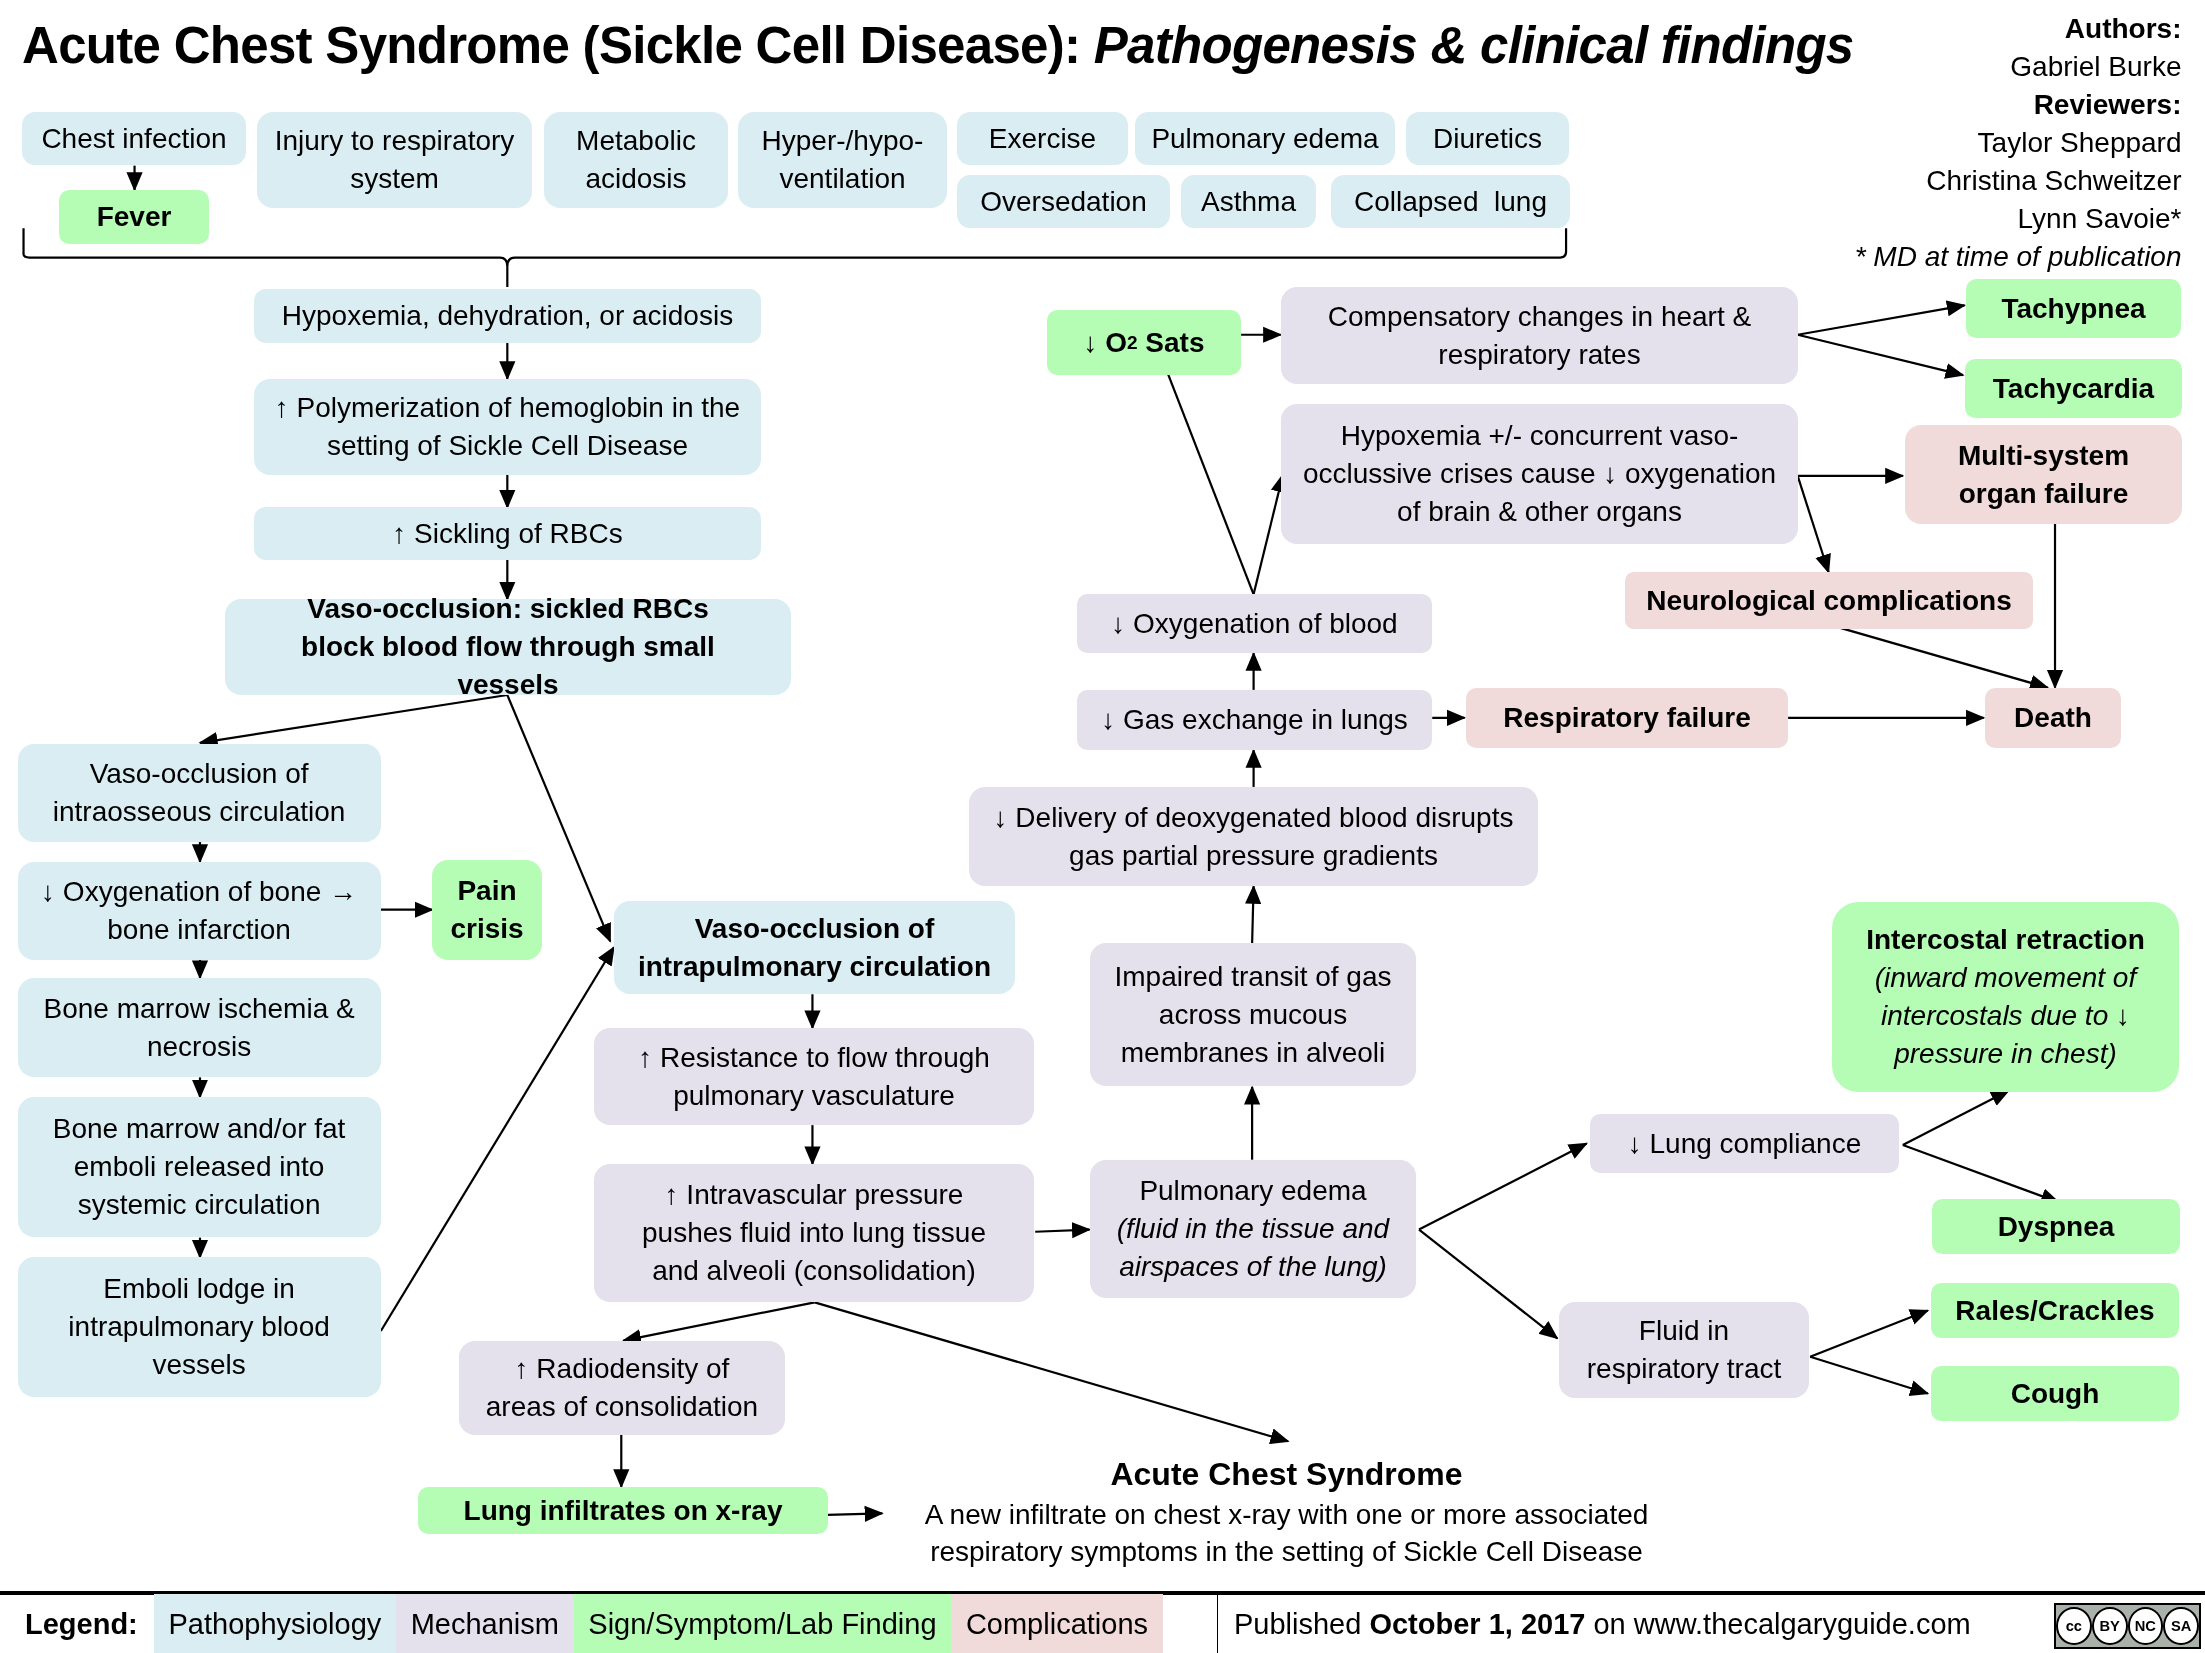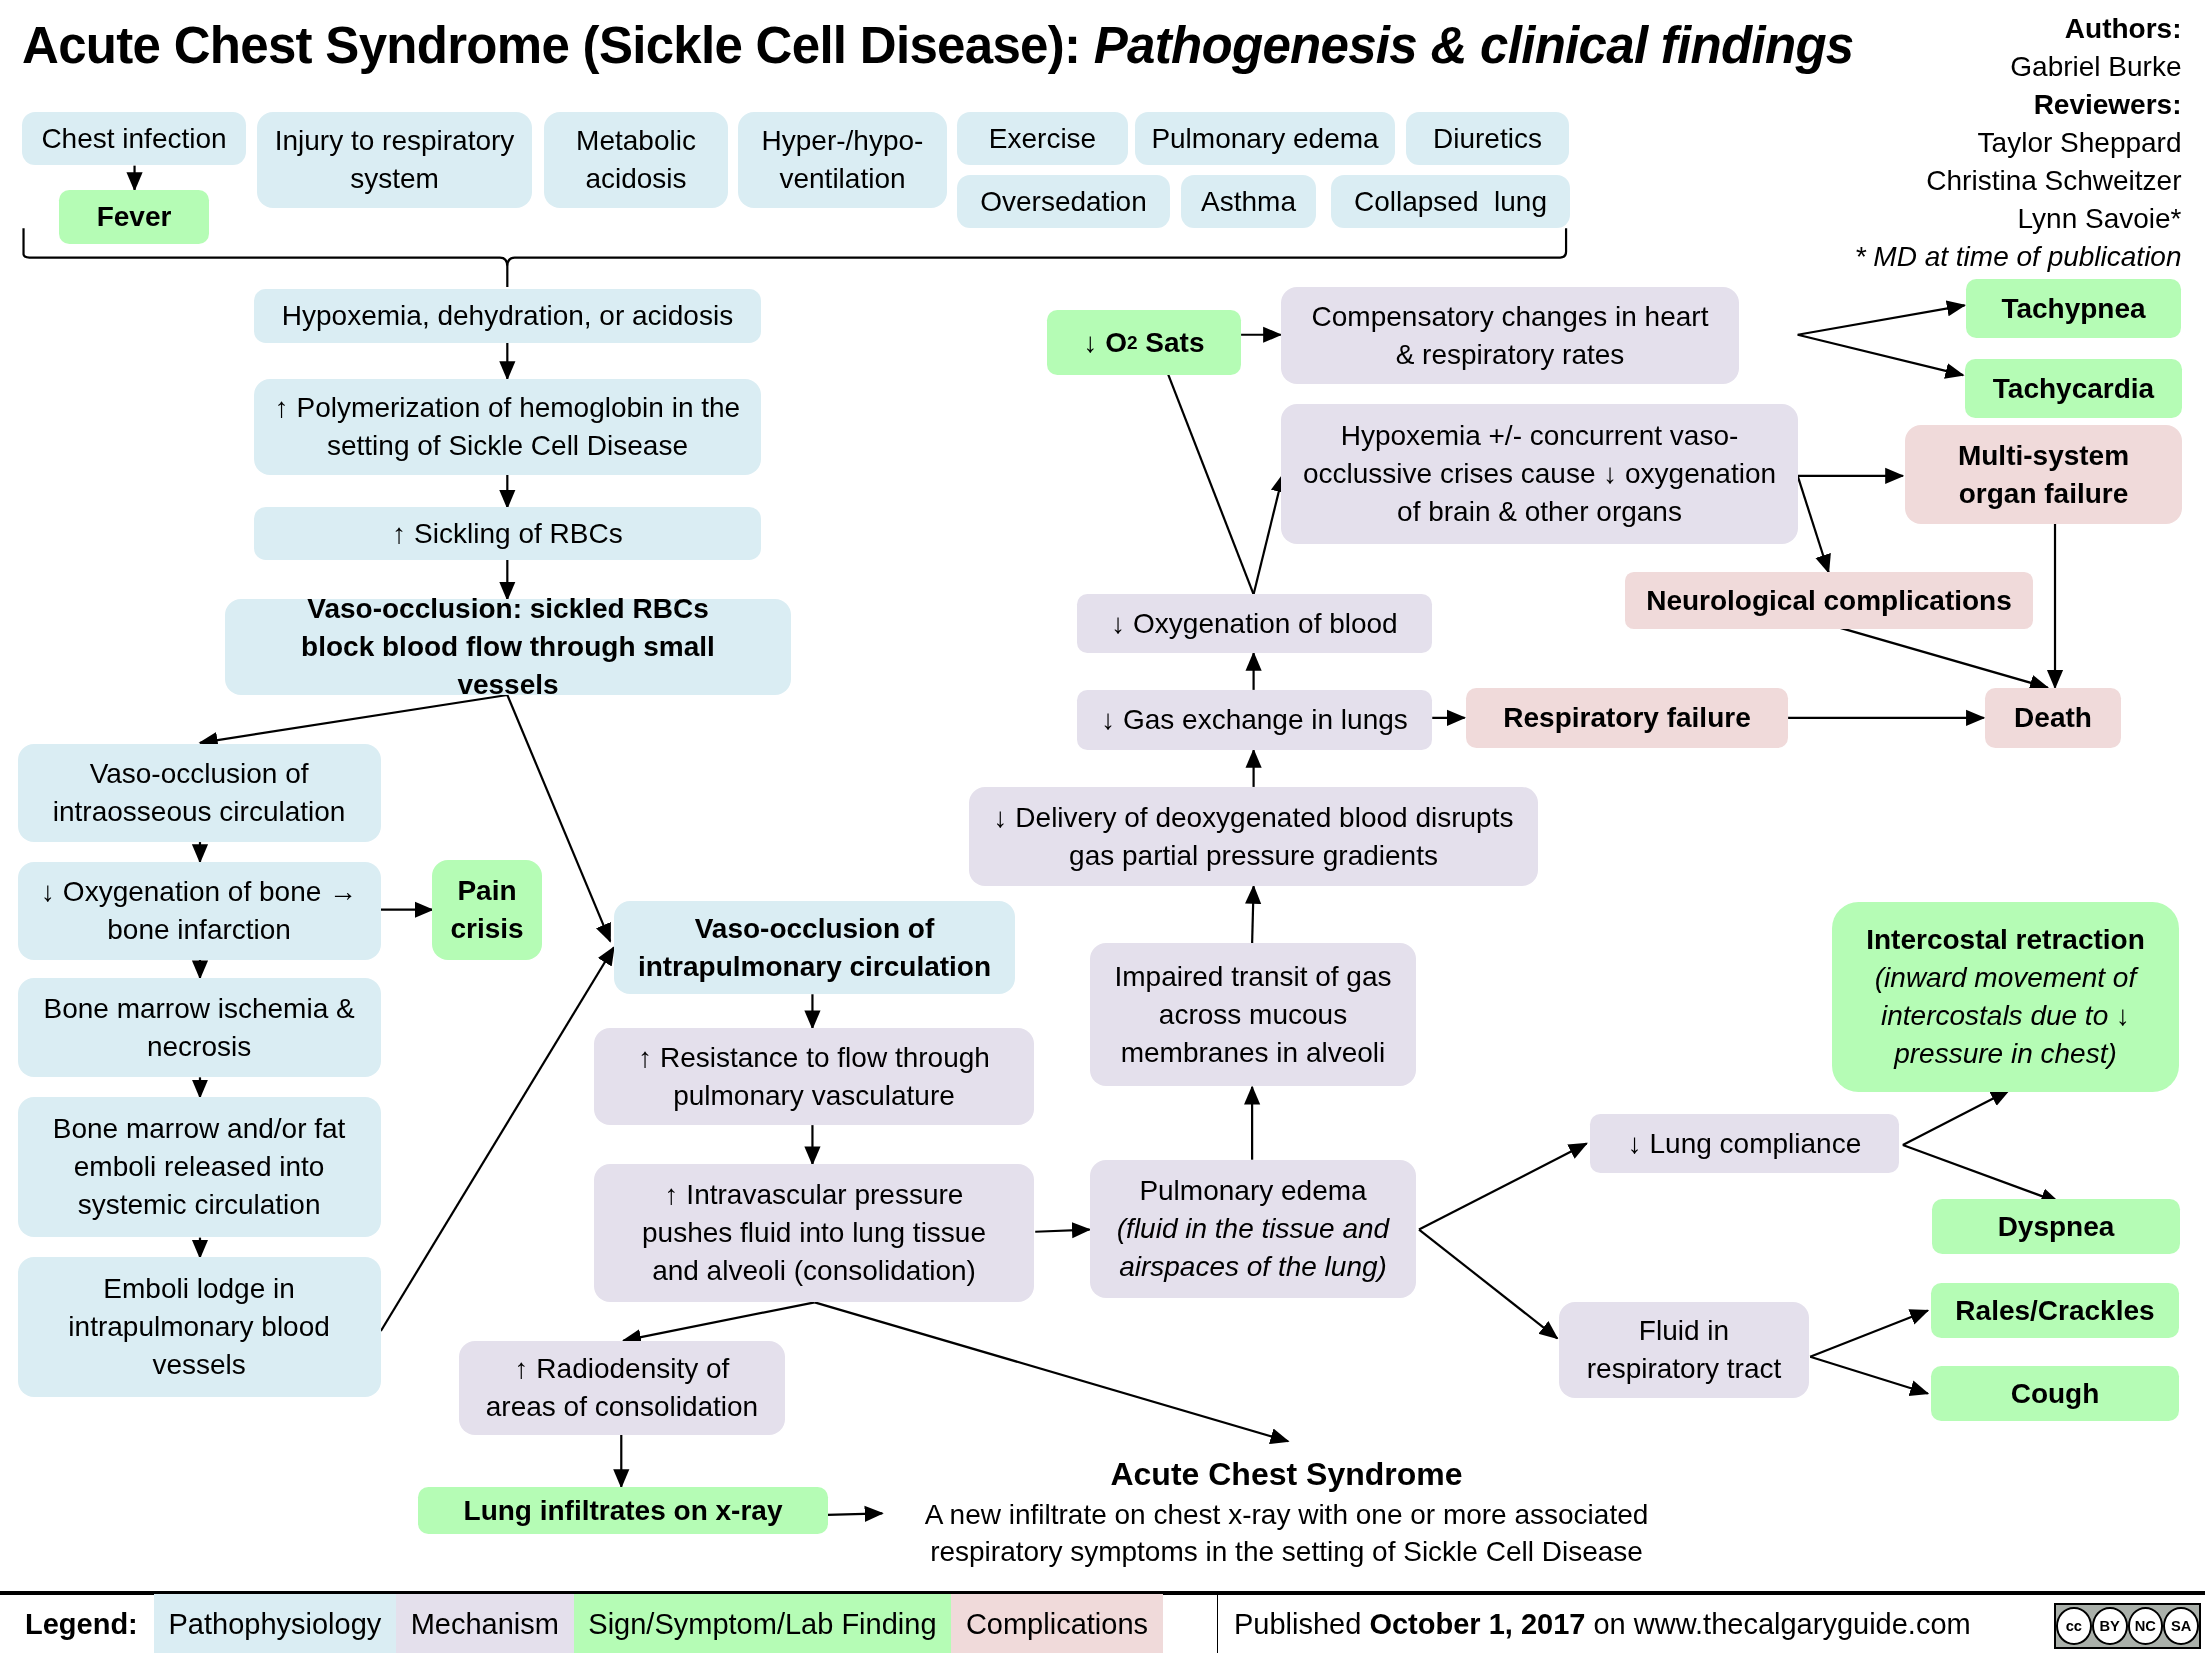--- a/index.html
+++ b/index.html
@@ -203,21 +203,21 @@
     <span>↓ Gas exchange in lungs</span>
   </div>
 <div class="box mech" style="left:1077px;top:594px;width:355px;height:59px;border-radius:10.3px;">
     <span>↓ Oxygenation of blood</span>
   </div>
 <div class="box sign" style="left:1047px;top:310px;width:194px;height:65px;border-radius:10.3px;">
   <span>↓ O</span>
     <sub style="font-size:19px;line-height:0">2</sub>
     <span style="white-space:pre"> Sats</span>
 </div>
-<div class="box mech" style="left:1281px;top:287px;width:458px;height:97px;padding:4.4px 29px;">
+<div class="box mech" style="left:1281px;top:287px;width:517px;height:97px;padding:4.4px 29px;">
     <span>Compensatory changes in heart &amp; respiratory rates</span>
   </div>
 <div class="box mech" style="left:1281px;top:404px;width:517px;height:140px;padding:4.4px 14.7px;">
     <span>Hypoxemia +/- concurrent vaso-occlussive crises cause ↓ oxygenation of brain &amp; other organs</span>
   </div>
 
 <div class="box sign" style="left:1966px;top:279px;width:215px;height:59px;border-radius:10.3px;">
     <span>Tachypnea</span>
   </div>
 <div class="box sign" style="left:1965px;top:359px;width:217px;height:59px;border-radius:10.3px;">

